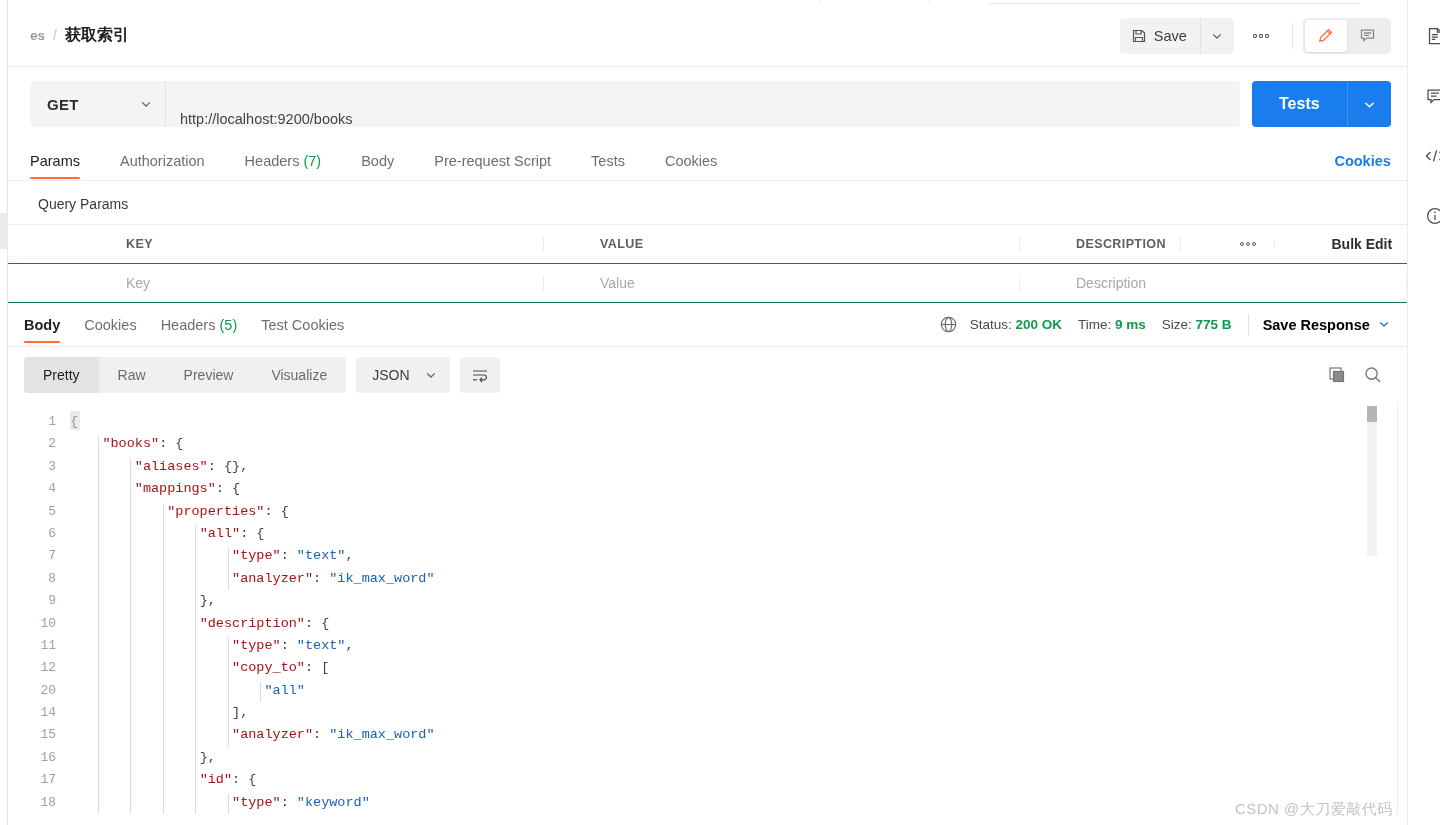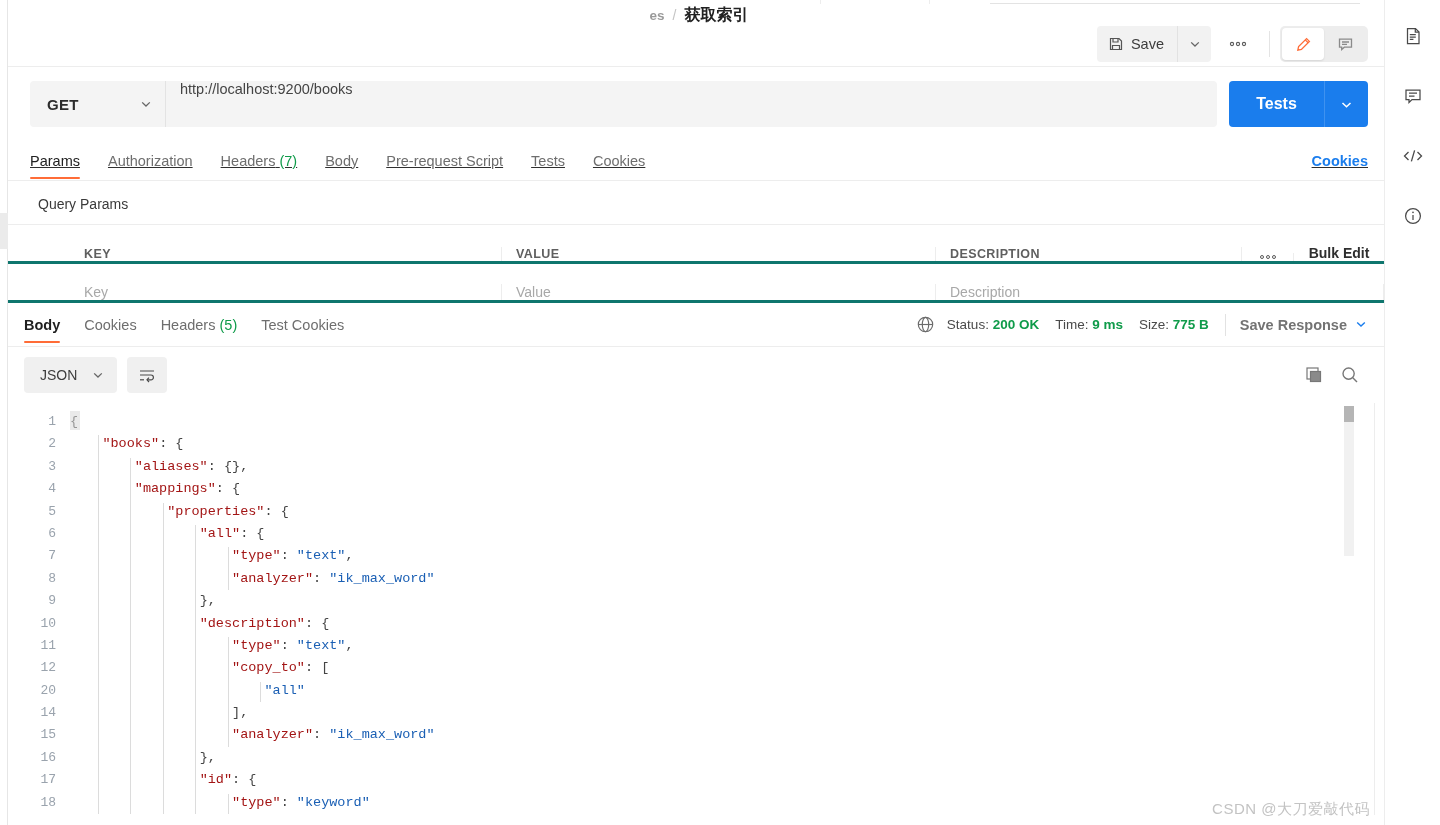--- a/index.html
+++ b/index.html
@@ -30,21 +30,21 @@
   
   .tabstrip { height: 5px; position: relative; background: #fff; }
   .tabstrip .t1 { position:absolute; left:812px; top:0; width:110px; height:4px;
       border-left:1px solid #ededed; border-right:1px solid #ededed; }
   .tabstrip .t2 { position:absolute; left:982px; top:3px; width:370px; height:2px;
       border-top:1px solid #e3e3e3; }
 
   
   .crumbbar {
     height: 62px; border-bottom: 1px solid #ededed;
-    display: flex; align-items: center; padding: 0 16px 0 22px; flex-direction: column;
+    display: flex; align-items: center; padding: 0 16px 0 22px;
   }
   .crumb { display: flex; align-items: baseline; gap: 8px; font-size: 15px; }
   .crumb .parent { color: #9a9a9a; font-weight: 600; font-size: 13.5px; }
   .crumb .sep { color: #c4c4c4; font-size: 14px; }
   .crumb .leaf { color: #212121; font-weight: 700; font-size: 16px; text-align: center; }
 
   .crumb-actions { margin-left: auto; display: flex; align-items: center; gap: 0; }
   .savegroup { display: flex; align-items: stretch; }
   .btn-save {
     background: #f2f2f2; border: none; border-radius: 4px 0 0 4px;
@@ -71,41 +71,40 @@
   .urlrow { display: flex; align-items: center; gap: 12px; padding: 14px 16px 14px 22px; }
   .methodbox {
     width: 136px; height: 46px; background: #f4f4f4; border-radius: 4px 0 0 4px;
     border-right: 1px solid #e3e3e3;
     display: flex; align-items: center; justify-content: space-between;
     padding: 0 12px 0 17px; cursor: pointer; flex: 0 0 136px;
   }
   .methodbox .m { font-size: 15px; font-weight: 700; color: #2c2c2c; letter-spacing: .3px; }
   .urlbox {
     flex: 1 1 auto; height: 46px; background: #f4f4f4; border-radius: 0 4px 4px 0;
-    display: flex; align-items: flex-start; padding: 0 14px; font-size: 14.5px; color: #444;
+    display: flex; align-items: flex-end; padding: 0 14px; font-size: 14.5px; color: #444;
     margin-left: -12px;
   }
   .sendgroup { display: flex; flex: 0 0 auto; }
   .btn-send {
     background: #1a7ded; color: #fff; border: none; height: 46px; width: 95px;
     border-radius: 4px 0 0 4px; font-size: 16px; font-weight: 700;
     font-family: inherit; cursor: pointer;
   }
   .btn-send-caret {
     background: #1a7ded; border: none; border-left: 1px solid #3f92f0;
     border-radius: 0 4px 4px 0; width: 44px; height: 46px;
     display: flex; align-items: center; justify-content: center; cursor: pointer;
   }
 
   
   .reqtabs {
-    display: flex; align-items: center; gap: 0;
+    display: flex; align-items: center; gap: 12px;
     padding: 0 16px 0 22px; border-bottom: 1px solid #ededed; height: 40px;
     position: relative;
-    text-decoration: underline;
   }
   .rtab {
     font-size: 14.5px; color: #6e6e6e; padding: 0 0 11px 0; margin-right: 28px;
     cursor: pointer; position: relative; white-space: nowrap; line-height: 1;
     padding-top: 12px;
   }
   .rtab.active { color: #212121; font-weight: 400; }
   .rtab.active::after {
     content: ""; position: absolute; left: 0; right: 0; bottom: 0;
     height: 2px; background: #ff6c37; border-radius: 1px;
@@ -113,21 +112,21 @@
   .rtab .count { color: #0f9b4a; }
   .cookies-link {
     margin-left: auto; color: #1a7ded; font-size: 14.5px; font-weight: 700;
     cursor: pointer; padding-bottom: 11px; padding-top:12px;
   }
 
   .qp-title { font-size: 14px; font-weight: 400; color: #3a3a3a; padding: 15px 0 12px 30px; }
 
   
   .ptable { border-top: 1px solid #ededed; }
-  .prow { display: flex; border-bottom: 3px solid #0f766e; height: 39px; align-items: flex-end; }
+  .prow { display: flex; border-bottom: 1px solid #0f766e; height: 39px; align-items: center; gap: 42px; }
   .prow.head { height: 39px; background: #fff; }
   .pc { border-right: 1px solid #ededed; display: flex; align-items: center; padding: 0 14px; }
   .pc.check { flex: 0 0 62px; border-right: 1px solid #ededed; }
   .pc.key { flex: 0 0 432px; }
   .pc.val { flex: 0 0 434px; }
   .pc.desc { flex: 1 1 auto; }
   .pc.dots { flex: 0 0 52px; justify-content: center; color:#5a5a5a; font-size:12px; letter-spacing:1px;}
   .pc.bulk { flex: 0 0 90px; border-right: none; justify-content: center;
              font-size: 14px; font-weight: 700; color: #2f2f2f; cursor: pointer; }
   .hdr-text { font-size: 12.5px; font-weight: 700; color: #5f5f5f; letter-spacing: .4px; }
@@ -146,21 +145,21 @@
   .rstab.active::after {
     content: ""; position: absolute; left: 0; right: 0; bottom: 0;
     height: 2px; background: #ff6c37; border-radius: 1px;
   }
   .rstab .count { color: #0f9b4a; font-weight: 400; }
   .meta { margin-left: auto; display: flex; align-items: center; gap: 0; font-size: 13.5px; color: #4a4a4a; }
   .meta .globe { margin-right: 12px; display:flex; align-items:center; }
   .meta .mi { margin-right: 16px; white-space: nowrap; }
   .meta .mv { color: #0f9b4a; font-weight: 700; }
   .meta .msep { width: 1px; height: 22px; background: #e2e2e2; margin: 0 14px 0 0; }
-  .save-resp { color: #737373; font-weight: 700; font-size: 14.5px; cursor: pointer;
+  .save-resp { color: #000000; font-weight: 700; font-size: 14.5px; cursor: pointer;
                display:flex; gap:7px; }
 
   .fmtbar { display: flex; align-items: center; gap: 10px; padding: 10px 16px 10px 16px; }
   .seg { display: flex; background: #f0f0f0; border-radius: 4px; overflow: hidden; height: 36px; }
   .seg .s {
     padding: 0 19px; height: 36px; display: flex; align-items: center;
     font-size: 14px; color: #6b6b6b; cursor: pointer;
   }
   .seg .s.active { background: #e3e3e3; color: #222; }
   .jsonsel {
@@ -422,20 +421,26 @@
           <span>
             <svg width="14" height="14" viewBox="0 0 14 14" fill="none" stroke="#1a7ded" stroke-width="1.4">
               <path d="M3.2 5.4L7 9l3.8-3.6"></path>
             </svg>
           </span>
         </span>
       </div>
     </div>
 
     <div class="fmtbar">
+      <div class="seg">
+        <div class="s active">Pretty</div>
+        <div class="s">Raw</div>
+        <div class="s">Preview</div>
+        <div class="s">Visualize</div>
+      </div>
       <div class="jsonsel">
         <span>JSON</span>
         <span>
           <svg width="14" height="14" viewBox="0 0 14 14" fill="none" stroke="#666" stroke-width="1.3">
             <path d="M3.2 5.4L7 9l3.8-3.6"></path>
           </svg>
         </span>
       </div>
       <div class="wrapbtn">
         <span>

